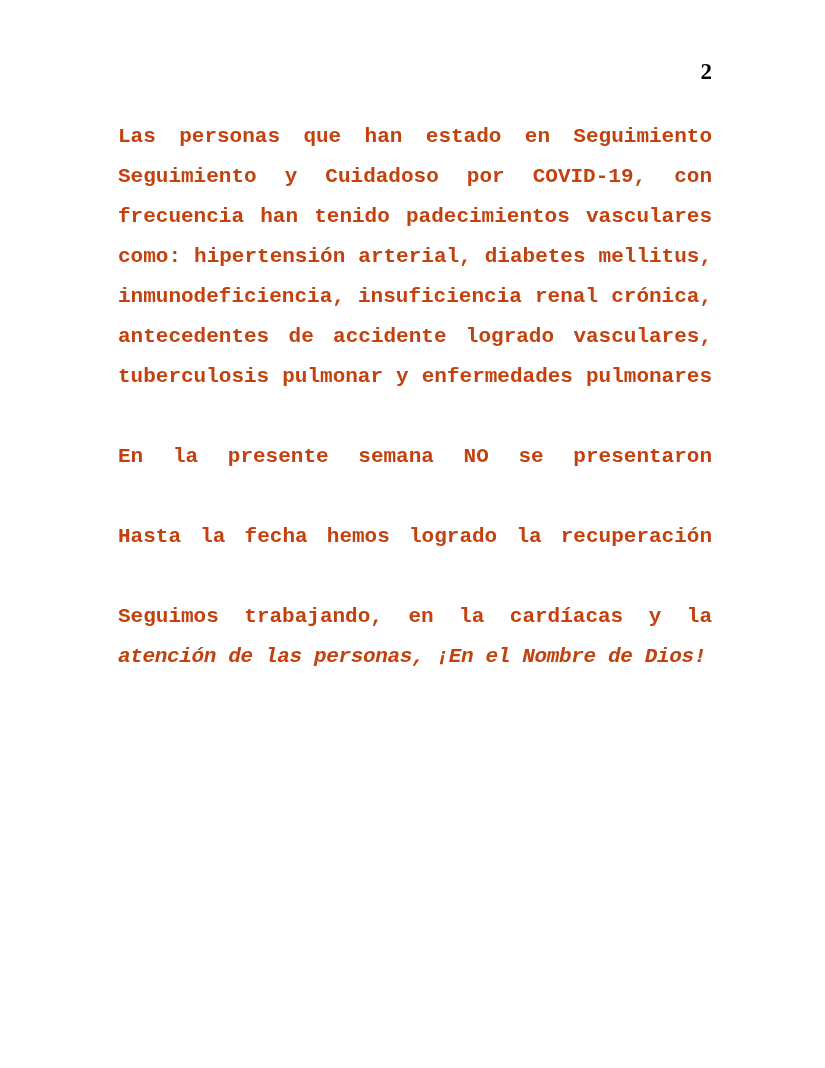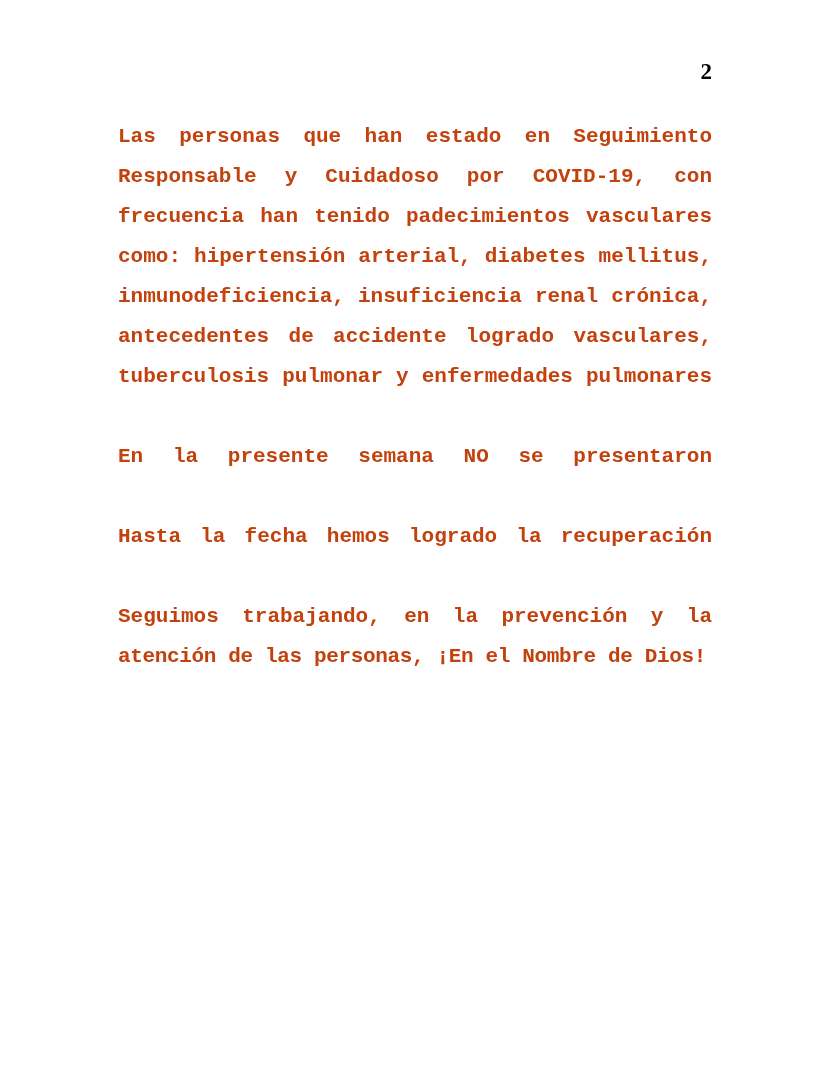--- a/index.html
+++ b/index.html
@@ -47,48 +47,49 @@
       text-align: justify;
       text-align-last: justify;
       white-space: normal;
       height: 40px;
     }
     .line.final {
       text-align-last: left;
     }
     .line.cond {
       letter-spacing: -0.35px;
+      font-style: italic;
     }
   </style>
 </head>
 <body>
 
 <div class="page">
 
   <div class="page-number">2</div>
 
   <div class="body-text">
 
     <div class="para">
       <div class="line">Las personas que han estado en Seguimiento</div>
-      <div class="line">Responsable y Cuidadoso por COVID-19, con</div>
+      <div class="line">Seguimiento y Cuidadoso por COVID-19, con</div>
       <div class="line">frecuencia han tenido padecimientos vasculares</div>
       <div class="line">como: hipertensión arterial, diabetes mellitus,</div>
       <div class="line">inmunodeficiencia, insuficiencia renal crónica,</div>
       <div class="line">antecedentes de accidente logrado vasculares,</div>
       <div class="line">tuberculosis pulmonar y enfermedades pulmonares</div>
     </div>
 
     <div class="para">
       <div class="line">En la presente semana NO se presentaron</div>
     </div>
 
     <div class="para">
       <div class="line">Hasta la fecha hemos logrado la recuperación</div>
     </div>
 
     <div class="para">
-      <div class="line">Seguimos trabajando, en la prevención y la</div>
+      <div class="line">Seguimos trabajando, en la cardíacas y la</div>
       <div class="line final cond">atención de las personas, ¡En el Nombre de Dios!</div>
     </div>
 
   </div>
 </div>
 
 </body></html>

